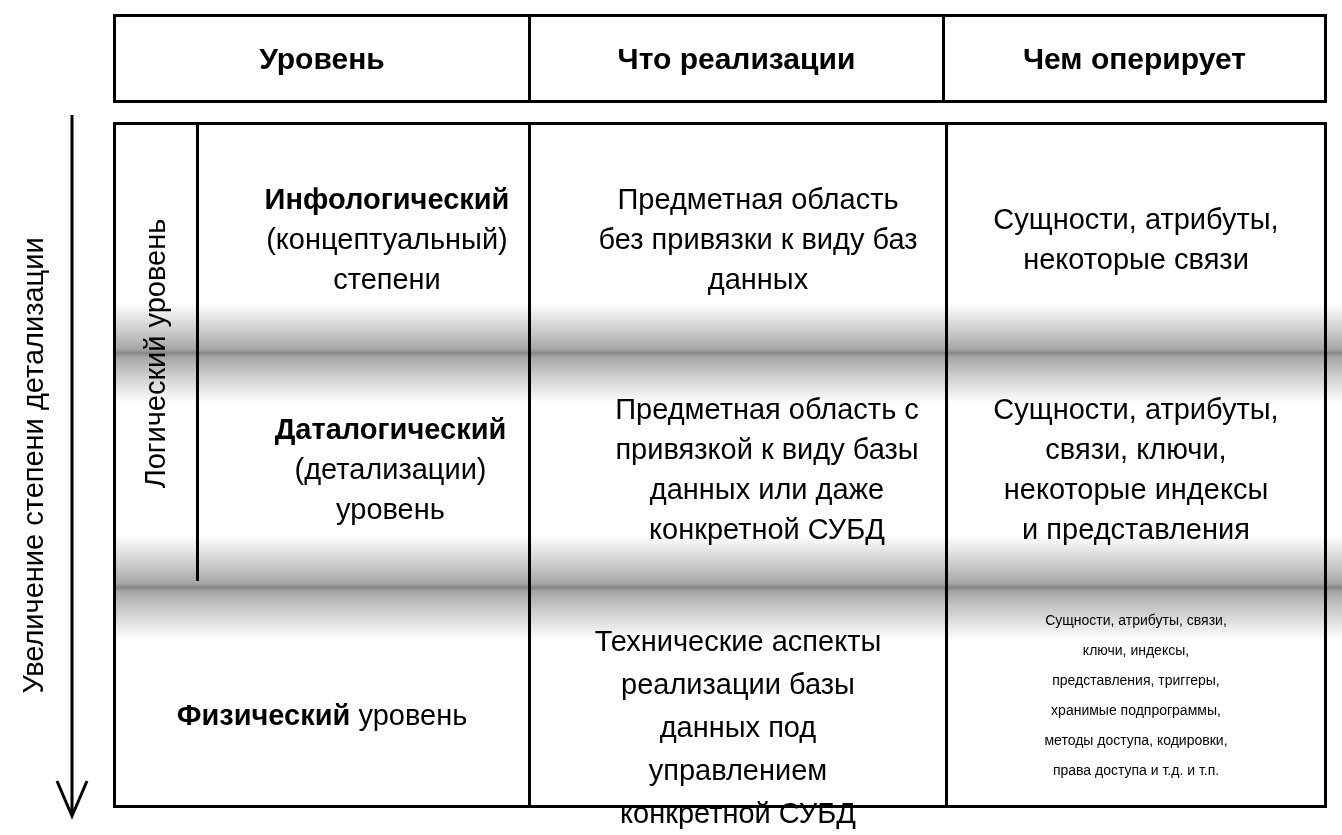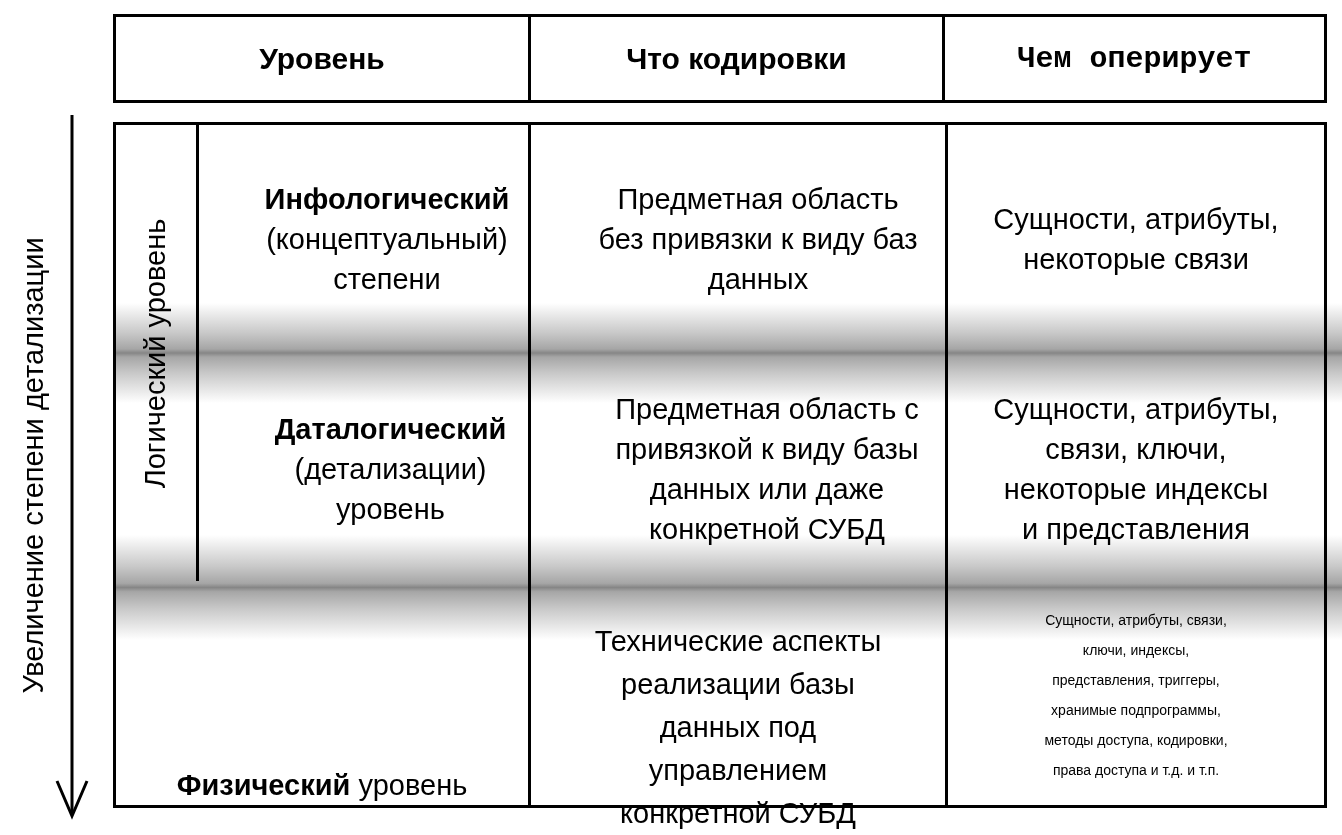--- a/index.html
+++ b/index.html
@@ -31,21 +31,21 @@
     left:113px;top:14px;width:1214px;height:89px;
     border:3px solid #000;box-sizing:border-box;
     display:flex;background:transparent;
   }
   .header-cell{
     display:flex;align-items:center;justify-content:center;
     font-size:30px;font-weight:bold;text-align:center;
   }
   .hc1{width:412px;}
   .hc2{width:414px;border-left:3px solid #000;box-sizing:border-box;}
-  .hc3{width:382px;border-left:3px solid #000;box-sizing:border-box;font-family:Liberation Mono, monospace;}
+  .hc3{width:382px;border-left:3px solid #000;box-sizing:border-box;}
 
   
   .main-table{
     left:113px;top:122px;width:1214px;height:686px;
     border:3px solid #000;box-sizing:border-box;
     background:transparent;
   }
   .vline{position:absolute;background:#000;width:3px;}
   .vline-a{left:80px;top:0;height:456px;}
   .vline-b{left:412px;top:0;height:680px;}
@@ -59,21 +59,21 @@
   .lvl-bold{font-weight:bold;}
   .stacked .lvl-rest{display:block;}
   .inline-level .lvl-rest{margin-left:0.28em;}
 
   .r1c1{left:83px;top:0;width:376px;height:228px;}
   .r1c2{left:415px;top:0;width:454px;height:228px;}
   .r1c3{left:832px;top:0;width:376px;height:228px;}
   .r2c1{left:83px;top:228px;width:383px;height:232px;}
   .r2c2{left:415px;top:228px;width:472px;height:232px;}
   .r2c3{left:832px;top:228px;width:376px;height:232px;}
-  .r3c1{left:0;top:460px;width:412px;height:220px;align-items:flex-end;}
+  .r3c1{left:0;top:460px;width:412px;height:220px;}
   .r3c2{left:415px;top:460px;width:414px;height:220px;line-height:43px;margin-top:32px;}
   .r3c3{left:832px;top:460px;width:376px;height:220px;font-size:14px;line-height:30px;}
 
   
   .group-label-box{
     position:absolute;left:0;top:0;width:80px;height:456px;
     display:flex;align-items:center;justify-content:center;
   }
   .group-label-box span{
     transform:rotate(-90deg);white-space:nowrap;font-size:29px;
@@ -103,21 +103,21 @@
   <svg class="abs axis-arrow" width="45" height="725" viewBox="0 0 45 725">
     <line x1="22" y1="10" x2="22" y2="708" stroke="#000" stroke-width="3"></line>
     <polyline points="7,676 22,711 37,676" fill="none" stroke="#000" stroke-width="3"></polyline>
   </svg>
 
   <div class="abs header-table">
     <div class="header-cell hc1">
       <span>Уровень</span>
     </div>
     <div class="header-cell hc2">
-      <span>Что кодировки</span>
+      <span>Что реализации</span>
     </div>
     <div class="header-cell hc3">
       <span>Чем оперирует</span>
     </div>
   </div>
 
   <div class="abs main-table">
 
     <div class="vline vline-a"></div>
     <div class="vline vline-b"></div>

